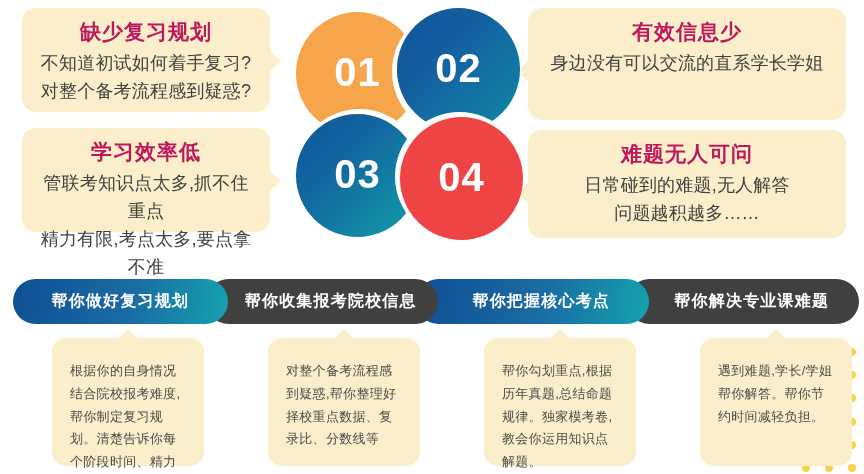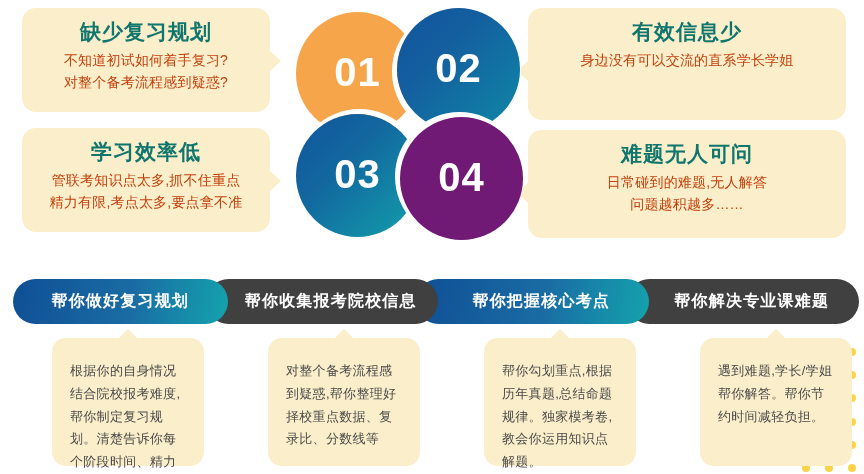--- a/index.html
+++ b/index.html
@@ -52,28 +52,28 @@
     position: absolute;
     background: #fbeeca;
     border-radius: 14px;
     box-sizing: border-box;
     padding: 10px 14px 12px;
     text-align: center;
   }
   .bubble .b-title {
     font-size: 21px;
     font-weight: bold;
-    color: #0f766e;
+    color: #be185d;
     letter-spacing: 1px;
     line-height: 1.35;
     margin-bottom: 4px;
   }
   .bubble .b-line {
-    font-size: 14px;
-    color: #c2410c;
+    font-size: 18px;
+    color: #404040;
     line-height: 1.55;
     letter-spacing: 0.2px;
   }
 
   
   .bubble .tail {
     position: absolute;
     width: 0; height: 0;
     border-top: 11px solid transparent;
     border-bottom: 11px solid transparent;
@@ -129,21 +129,21 @@
     box-shadow: -2px 2px 0 3px #ffffff;
   }
   #circle-03 {
     left: 0px; top: 110px;
     background: linear-gradient(135deg, #11559d 0%, #12689f 40%, #12a0ab 100%);
     z-index: 2;
     box-shadow: 2px -2px 0 3px #ffffff;
   }
   #circle-04 {
     left: 104px; top: 113px;
-    background: #701a75;
+    background: #ef4444;
     z-index: 4;
     box-shadow: -2px -2px 0 3px #ffffff;
   }
 
   
   .tabs {
     position: absolute;
     left: 13px;
     top: 279px;
     width: 846px;

